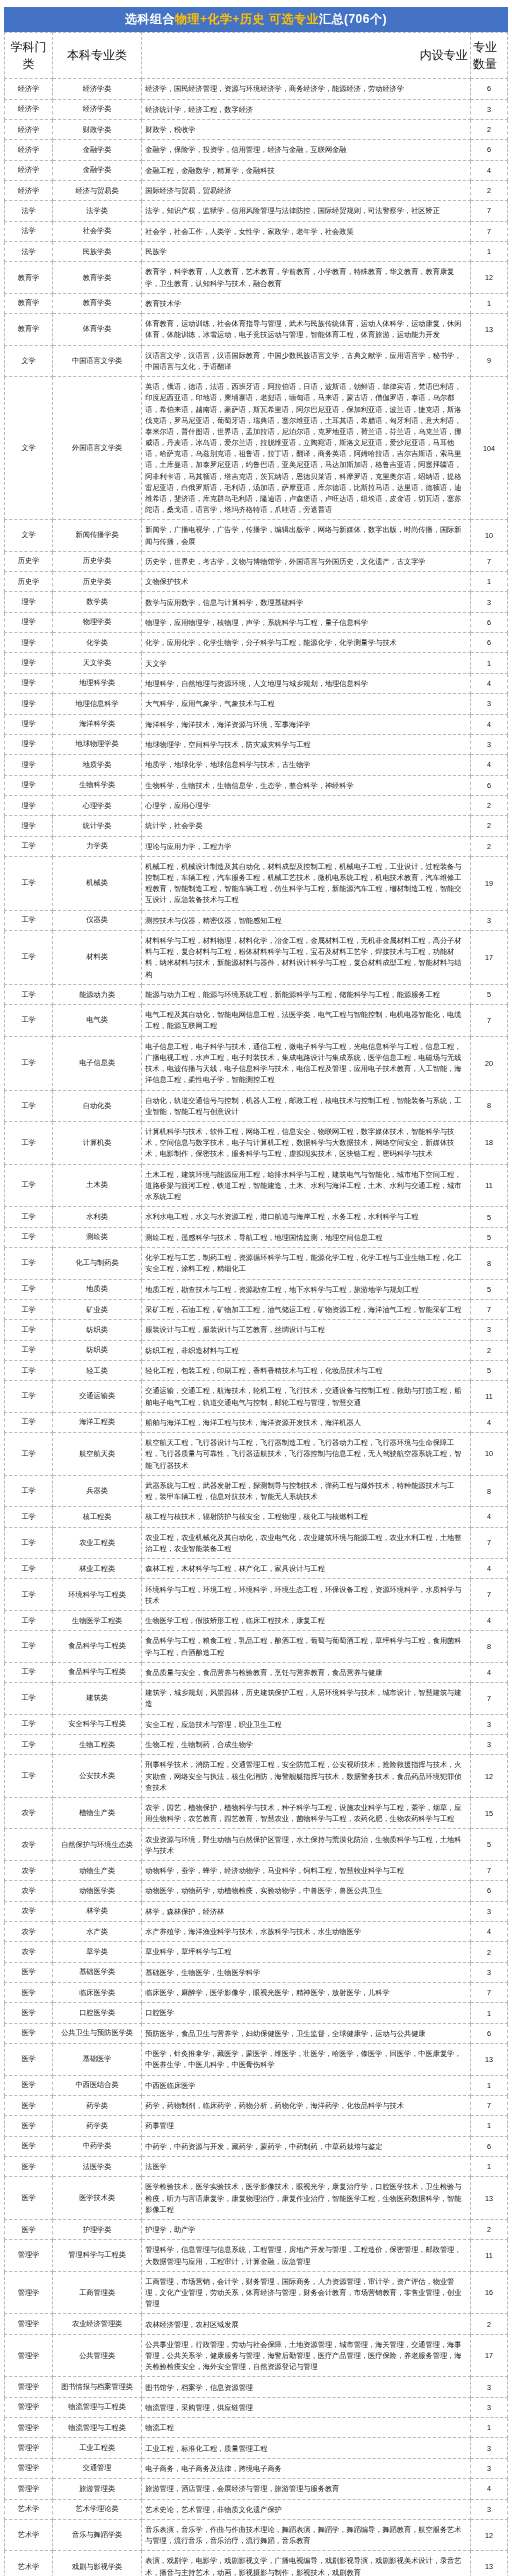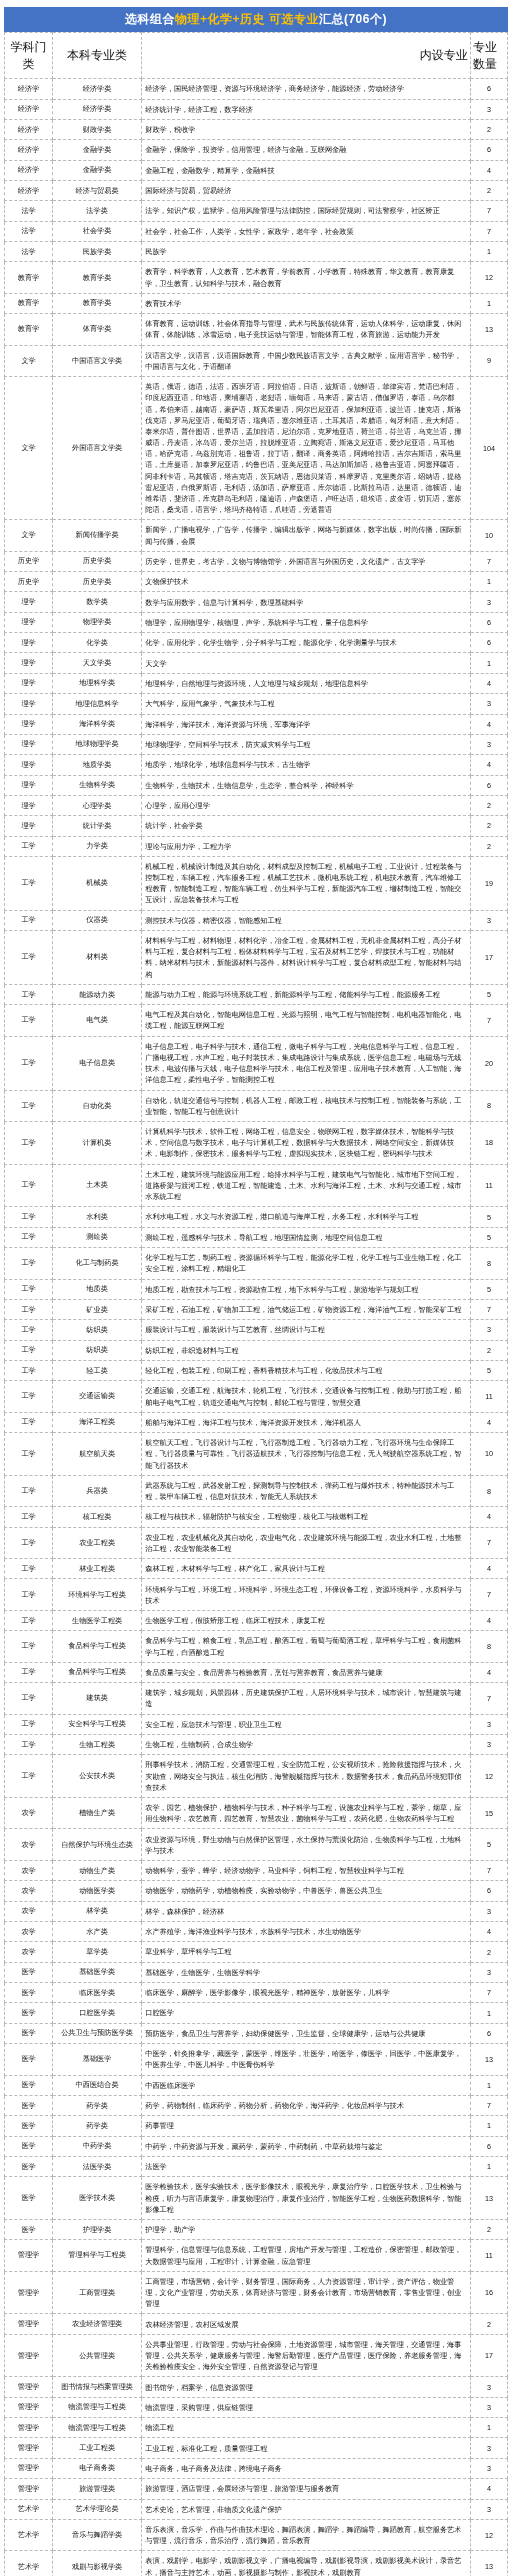--- a/index.html
+++ b/index.html
@@ -270,21 +270,21 @@
           </tr>
           <tr>
             <td class="cat">工学</td>
             <td class="cls">能源动力类</td>
             <td class="majors-cell">能源与动力工程，能源与环境系统工程，新能源科学与工程，储能科学与工程，能源服务工程</td>
             <td class="cnt">5</td>
           </tr>
           <tr>
             <td class="cat">工学</td>
             <td class="cls">电气类</td>
-            <td class="majors-cell">电气工程及其自动化，智能电网信息工程，光源与照明，电气工程与智能控制，电机电器智能化，电缆工程，能源互联网工程</td>
+            <td class="majors-cell">电气工程及其自动化，智能电网信息工程，法医学类，电气工程与智能控制，电机电器智能化，电缆工程，能源互联网工程</td>
             <td class="cnt">7</td>
           </tr>
           <tr>
             <td class="cat">工学</td>
             <td class="cls">电子信息类</td>
             <td class="majors-cell">电子信息工程，电子科学与技术，通信工程，微电子科学与工程，光电信息科学与工程，信息工程，广播电视工程，水声工程，电子封装技术，集成电路设计与集成系统，医学信息工程，电磁场与无线技术，电波传播与天线，电子信息科学与技术，电信工程及管理，应用电子技术教育，人工智能，海洋信息工程，柔性电子学，智能测控工程</td>
             <td class="cnt">20</td>
           </tr>
           <tr>
             <td class="cat">工学</td>
@@ -599,21 +599,21 @@
             <td class="cnt">1</td>
           </tr>
           <tr>
             <td class="cat">管理学</td>
             <td class="cls">工业工程类</td>
             <td class="majors-cell">工业工程，标准化工程，质量管理工程</td>
             <td class="cnt">3</td>
           </tr>
           <tr>
             <td class="cat">管理学</td>
-            <td class="cls">电子商务类</td>
+            <td class="cls">交通管理</td>
             <td class="majors-cell">电子商务，电子商务及法律，跨境电子商务</td>
             <td class="cnt">3</td>
           </tr>
           <tr>
             <td class="cat">管理学</td>
             <td class="cls">旅游管理类</td>
             <td class="majors-cell">旅游管理，酒店管理，会展经济与管理，旅游管理与服务教育</td>
             <td class="cnt">4</td>
           </tr>
           <tr>

